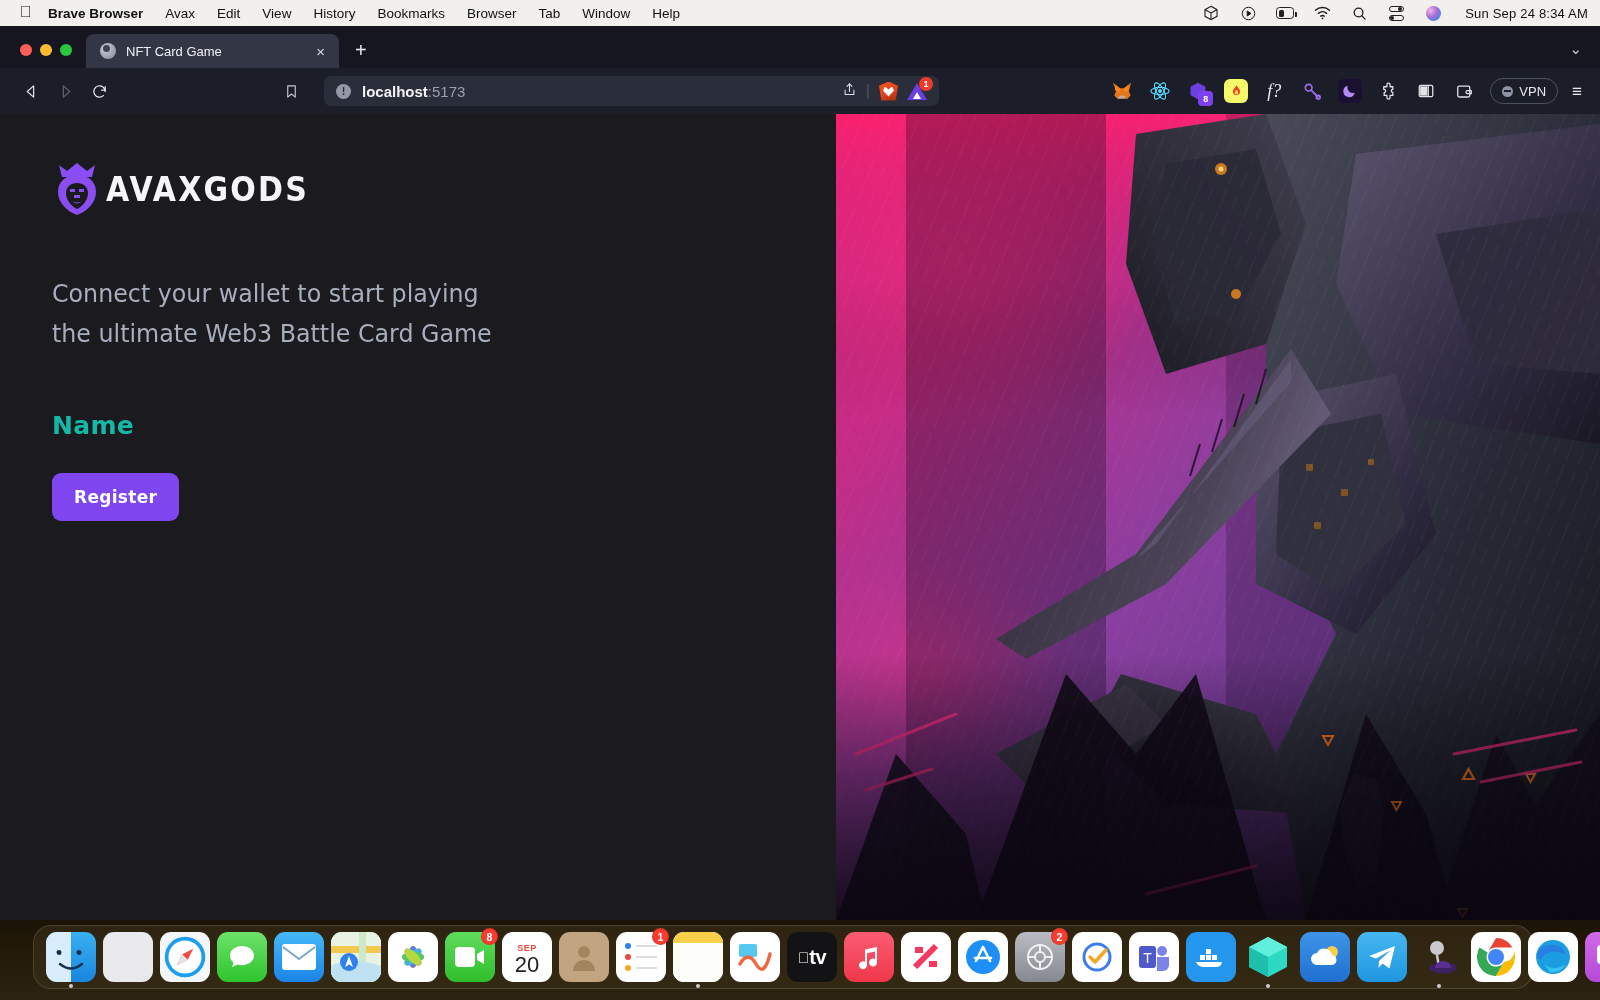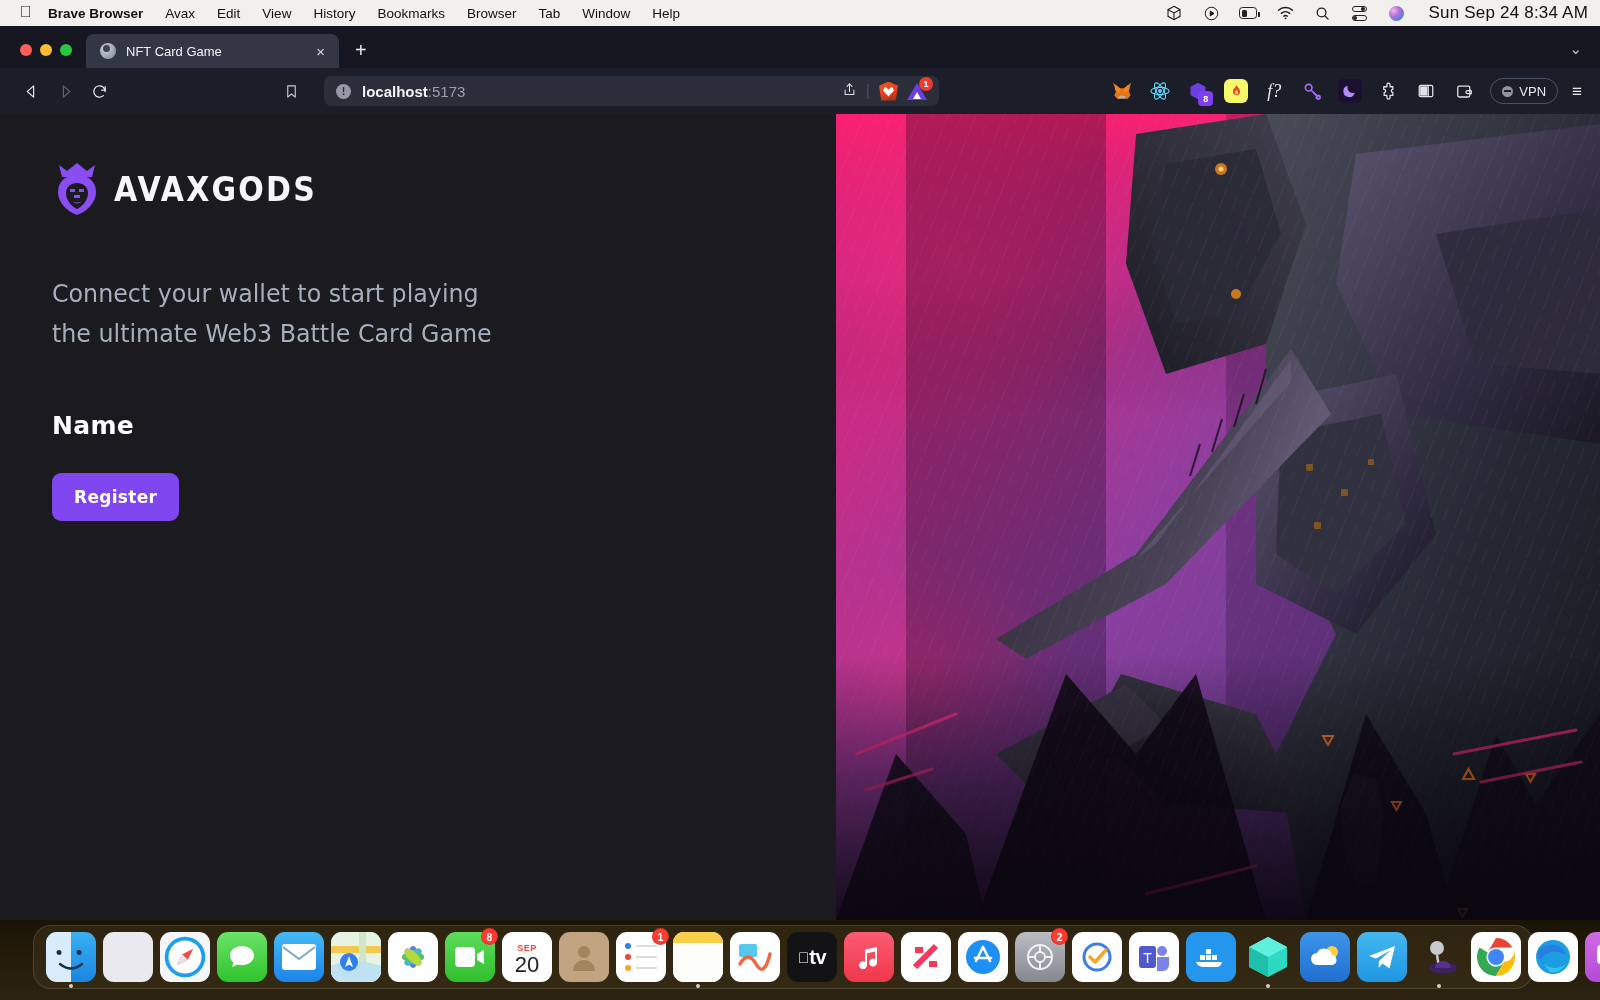--- a/index.html
+++ b/index.html
@@ -23,21 +23,21 @@
   }
   #menubar .apple {
     font-size: 16px; line-height: 1;
     margin: 0 16px 2px 8px;
   }
   #menubar .mi { margin-right: 22px; white-space: nowrap; }
   #menubar .mi.bold { font-weight: bold; }
   #menubar .spacer { flex: 1; }
   #menubar .status { display: flex; align-items: center; gap: 19px; }
   #menubar .sicon { display: flex; align-items: center; justify-content: center; width: 18px; height: 18px; }
-  #menubar .clock { font-size: 17px; margin-left: 4px; white-space: nowrap; letter-spacing: .2px; }
+  #menubar .clock { font-size: 13px; margin-left: 4px; white-space: nowrap; letter-spacing: .2px; }
 
   
   .batt { width: 24px; height: 12px; border: 1.4px solid #222; border-radius: 3.5px; position: relative; }
   .batt::after { content:""; position:absolute; right:-3.5px; top:3.5px; width:2px; height:5px; background:#222; border-radius:0 1px 1px 0; }
   .batt > i { position:absolute; left:1.5px; top:1.5px; bottom:1.5px; width:5px; background:#222; border-radius:1.5px; display:block; }
 
   
   .siri { width: 15px; height: 15px; border-radius: 50%;
     background:
       radial-gradient(circle at 30% 30%, #f2b8e8 0%, #b06fd8 40%, #5a7fe0 70%, #36c2d8 100%);
@@ -186,21 +186,21 @@
     width: 1600px; height: 806px;
     background: #1a1a1f;
     display: flex;
   }
   #left {
     width: 836px; height: 100%;
     background: #1a1a1f;
     padding: 47px 0 0 52px;
     position: relative;
   }
-  #logo-row { display: flex; align-items: center; gap: 12px; }
+  #logo-row { display: flex; align-items: center; gap: 4px; }
   .lion-mark { width: 50px; height: 56px; position: relative; }
   #wordmark {
     color: #f6f6f8;
     font-size: 30px;
     font-weight: bold;
     letter-spacing: 2.2px;
     font-family: "DejaVu Sans", sans-serif;
     transform: scaleY(1.12);
   }
 
@@ -228,21 +228,21 @@
     font-size: 25px;
     line-height: 1.58;
     font-family: "DejaVu Sans", sans-serif;
     transform: scaleX(0.95);
     transform-origin: left center;
     white-space: pre-line;
   }
 
   #field-label {
     margin-top: 58px;
-    color: #ffffff;
+    color: #14b8a6;
     font-size: 25px;
     font-weight: bold;
     font-family: "DejaVu Sans", sans-serif;
     letter-spacing: .3px;
   }
   #name-input {
     margin-top: 19px;
     width: 366px; height: 55px;
     background: #1c1f2b;
     border: 1px solid #262a36;

